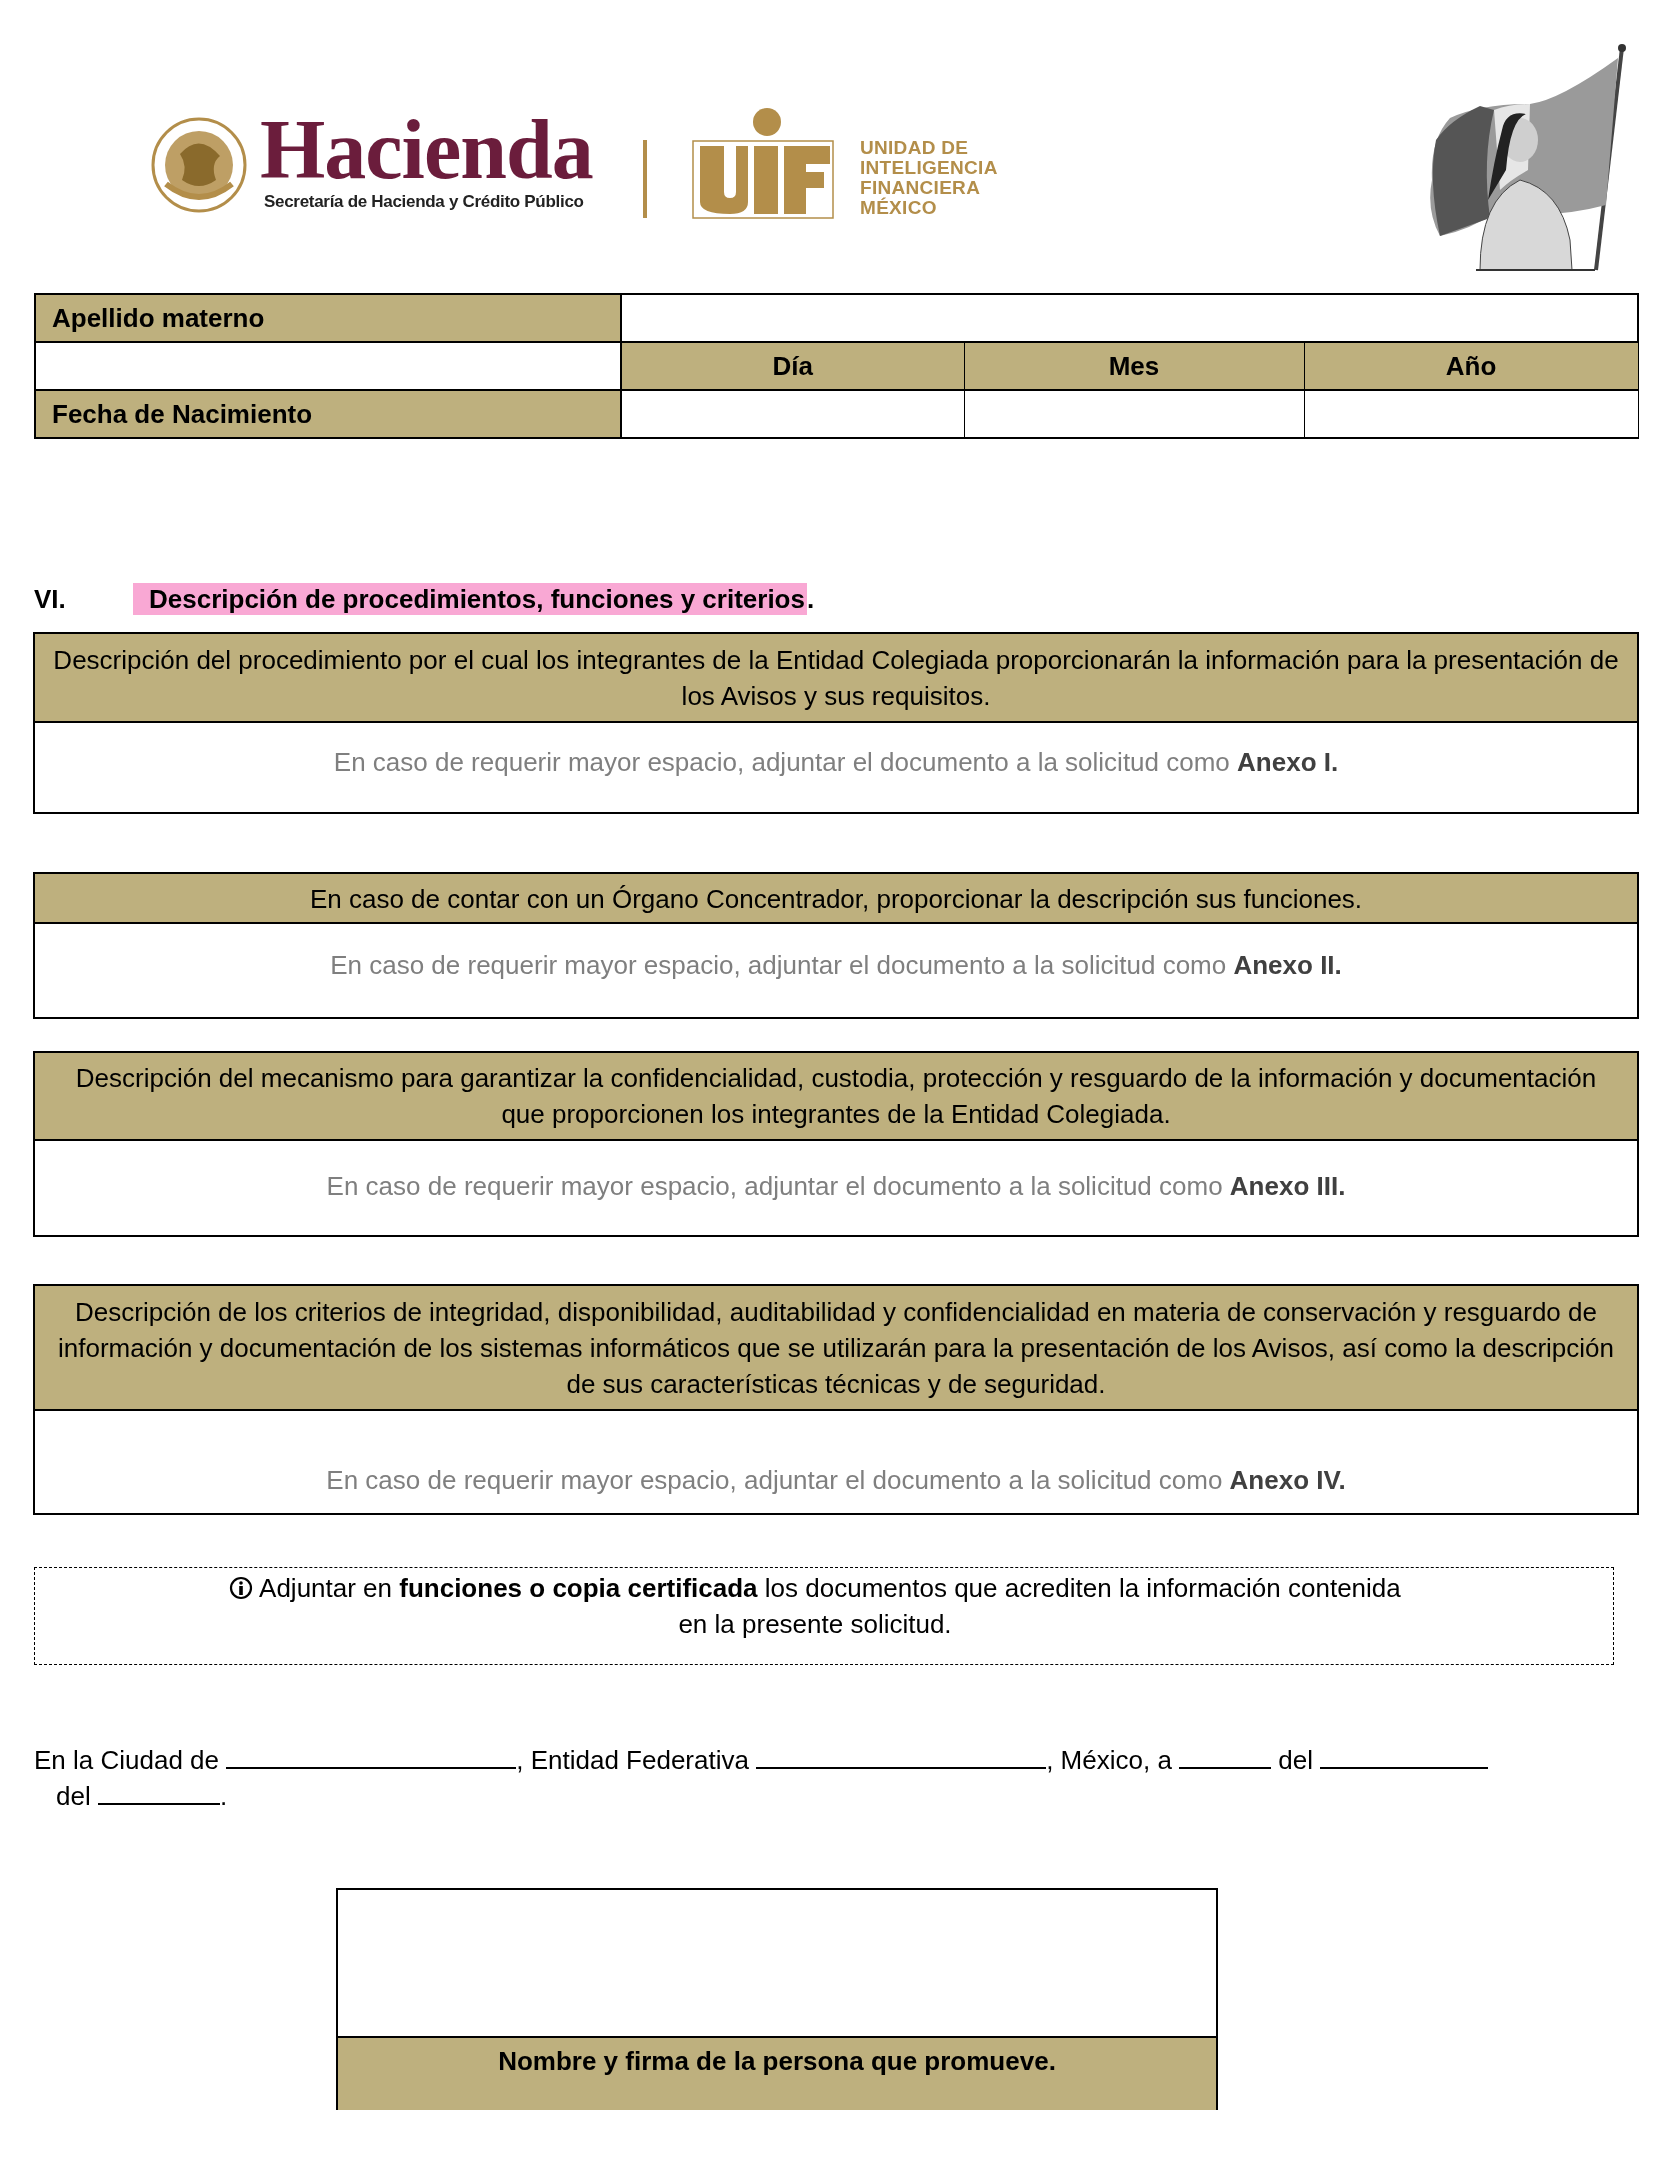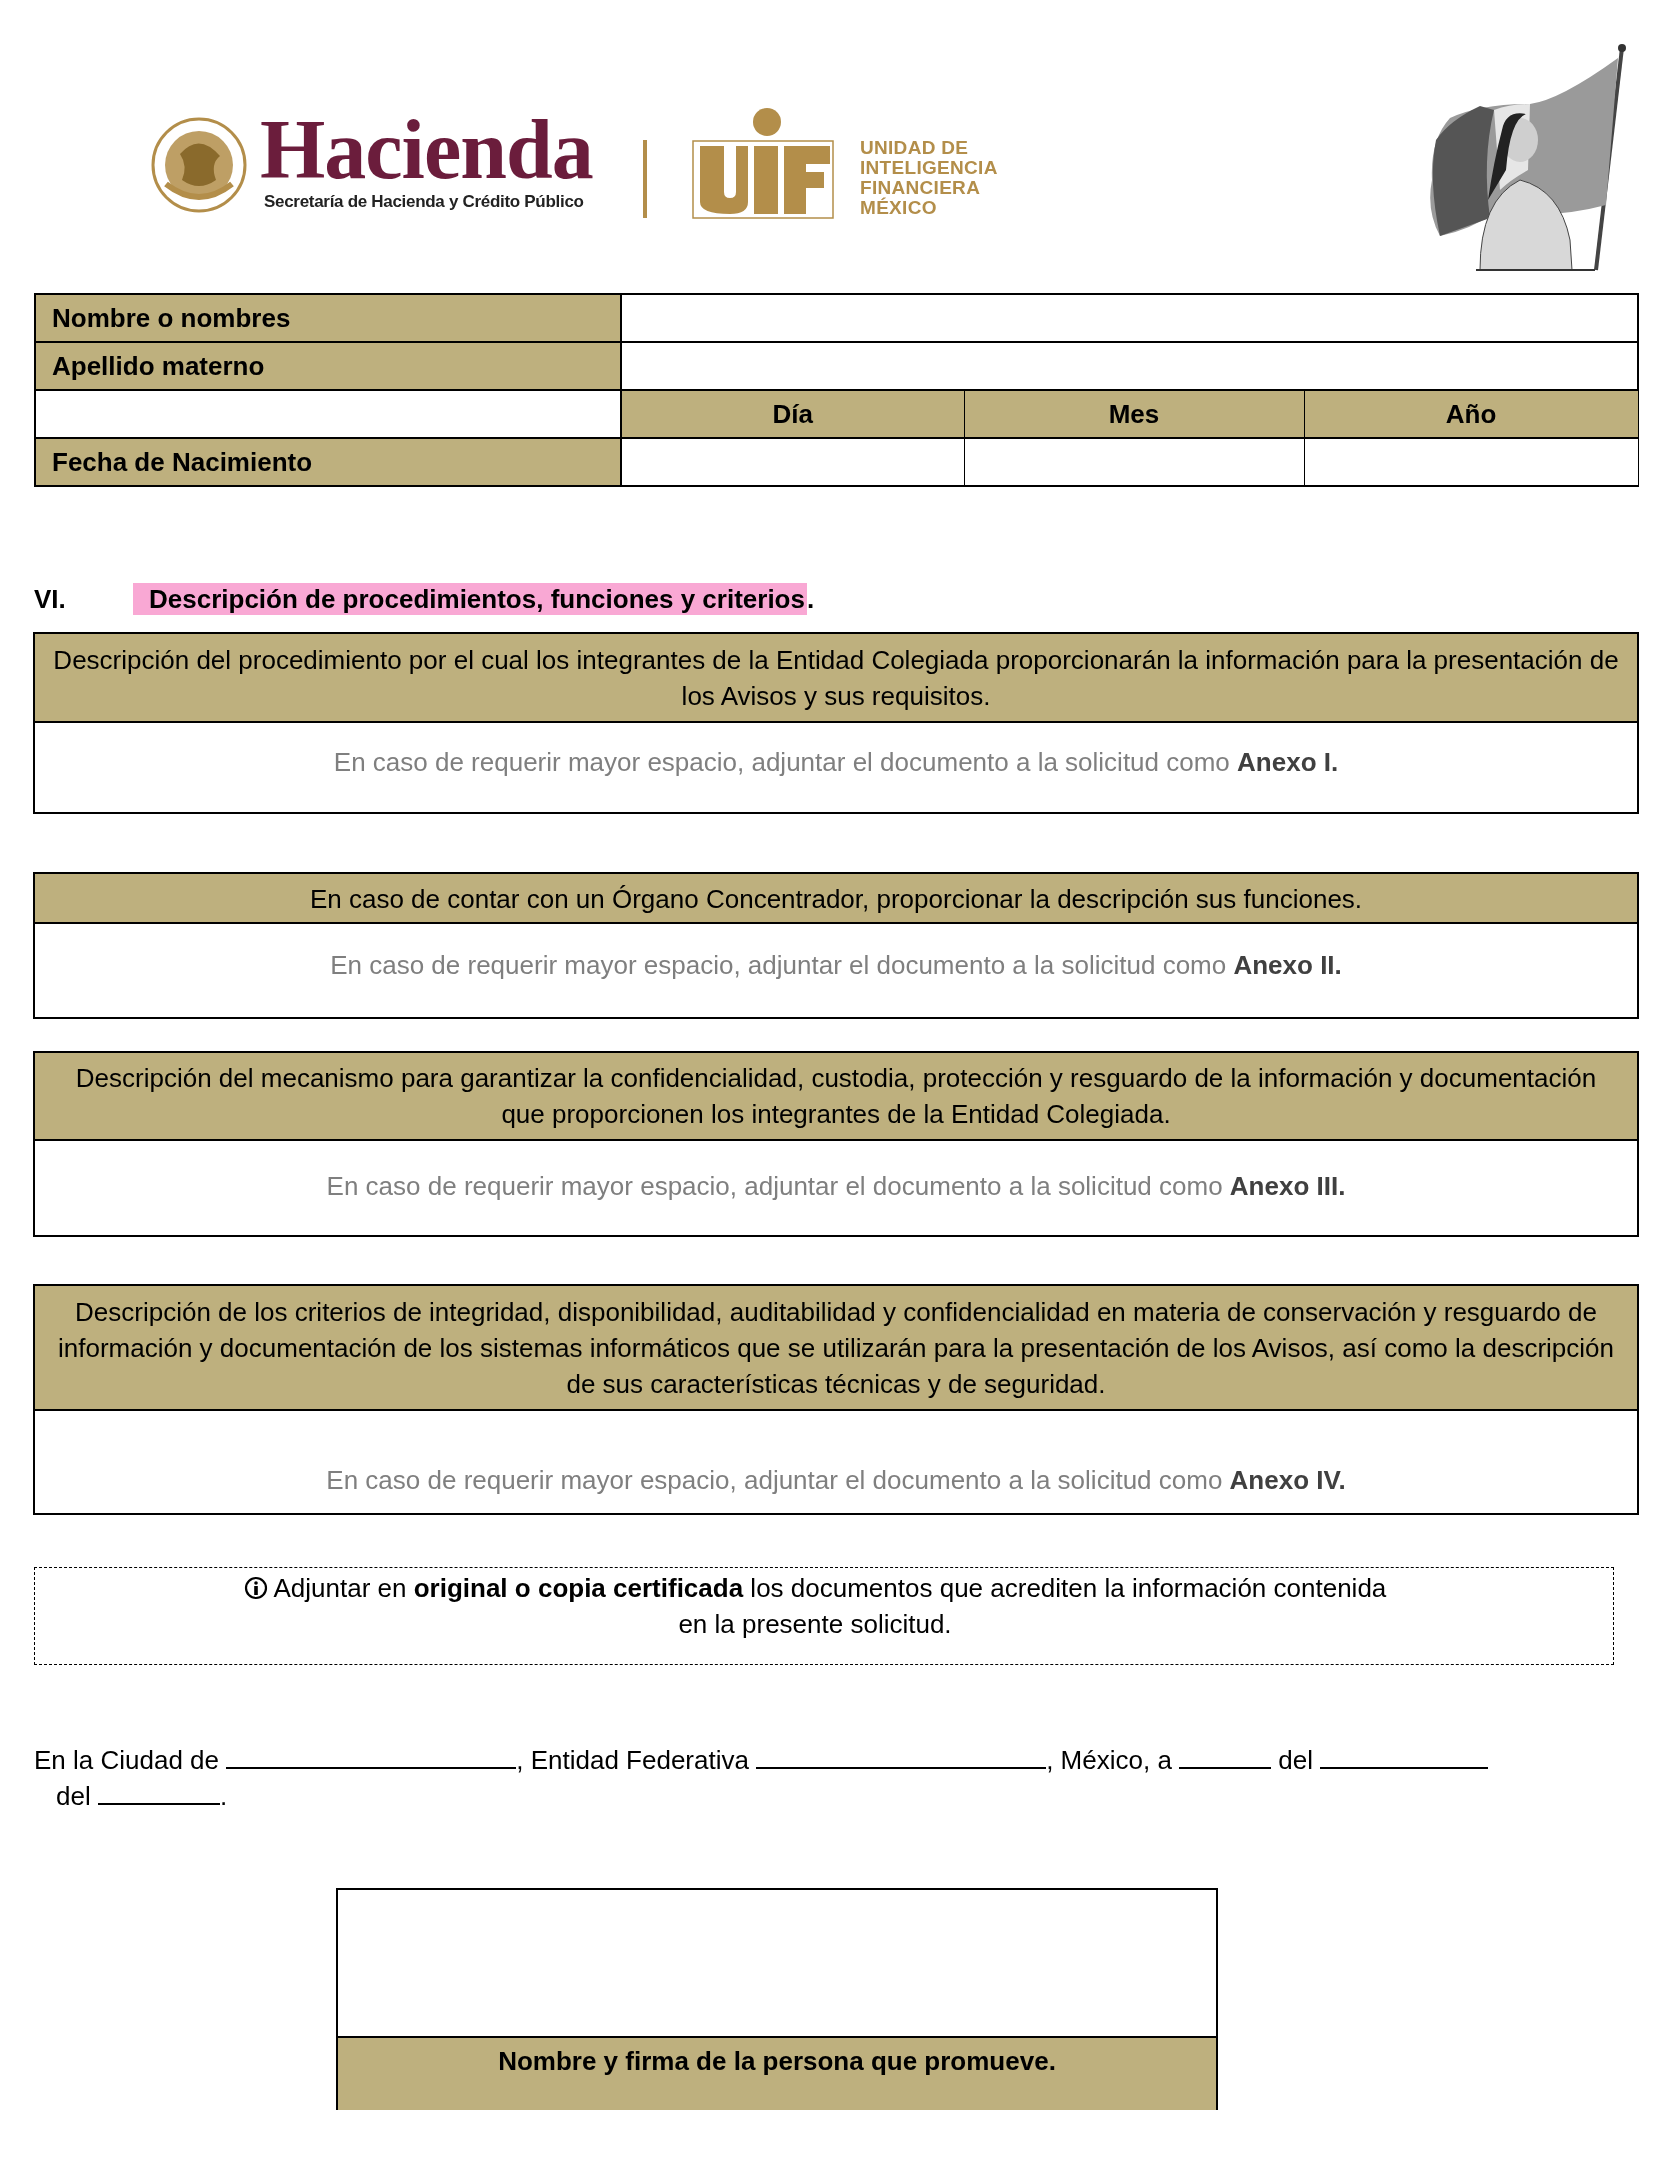--- a/index.html
+++ b/index.html
@@ -97,24 +97,20 @@
 </div>
 
 <table class="pd">
   <colgroup>
     <col style="width:586px">
       <col style="width:343px">
       <col style="width:340px">
       <col style="width:334px">
   </colgroup>
   <tbody>
-      <tr>
-    <td class="lbl">Nombre o nombres</td>
-    <td class="inp" colspan="3"></td>
-  </tr>
   <tr>
     <td class="lbl">Apellido materno</td>
     <td class="inp" colspan="3"></td>
   </tr>
   <tr>
     <td class="blank"></td>
     <td class="hdr thin">Día</td>
     <td class="hdr thin">Mes</td>
     <td class="hdr thin">Año</td>
   </tr>
@@ -161,21 +157,21 @@
   </div>
 </div>
 
 <div class="abs notice">
   <div class="inner">
     <span><svg width="24" height="24" viewBox="0 0 24 24" style="vertical-align:-3px">
           <circle cx="12" cy="12" r="10" fill="none" stroke="#000" stroke-width="2.2"></circle>
           <circle cx="12" cy="7" r="1.8" fill="#000"></circle>
           <rect x="10.2" y="10" width="3.6" height="9" fill="#000"></rect>
         </svg></span>
-    <span>Adjuntar en </span><b>original o copia certificada</b><span> los documentos que acrediten la información contenida</span>
+    <span>Adjuntar en </span><b>funciones o copia certificada</b><span> los documentos que acrediten la información contenida</span>
     <div>en la presente solicitud.</div>
   </div>
 </div>
 
 <div class="abs place-line">
   <span>En la Ciudad de </span><span class="blank-line" style="width:290px;"></span><span>, Entidad Federativa </span><span class="blank-line" style="width:290px;"></span><span>, México, a </span><span class="blank-line" style="width:92px;"></span><span> del </span><span class="blank-line" style="width:168px;"></span>
 </div>
 <div class="abs place-line2">
   <span>del </span><span class="blank-line" style="width:122px;"></span><span>.</span>
 </div>

